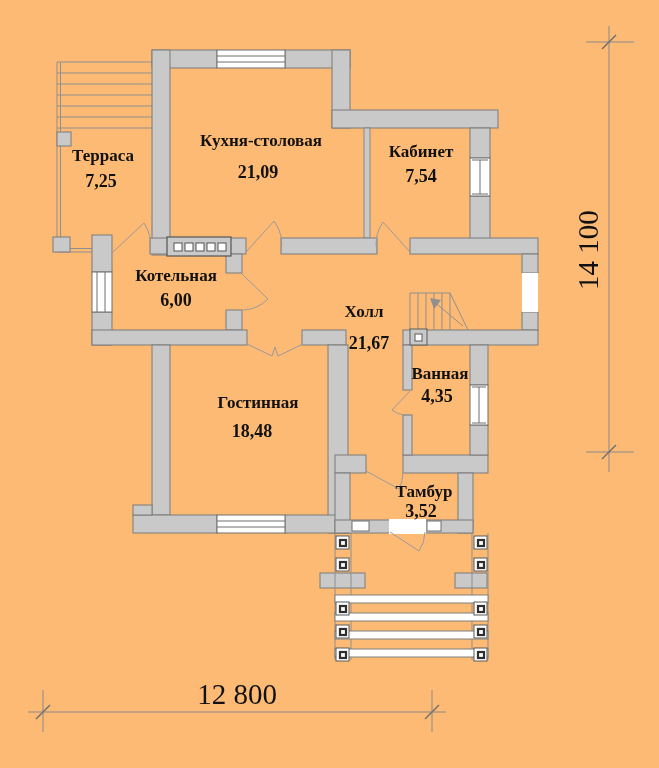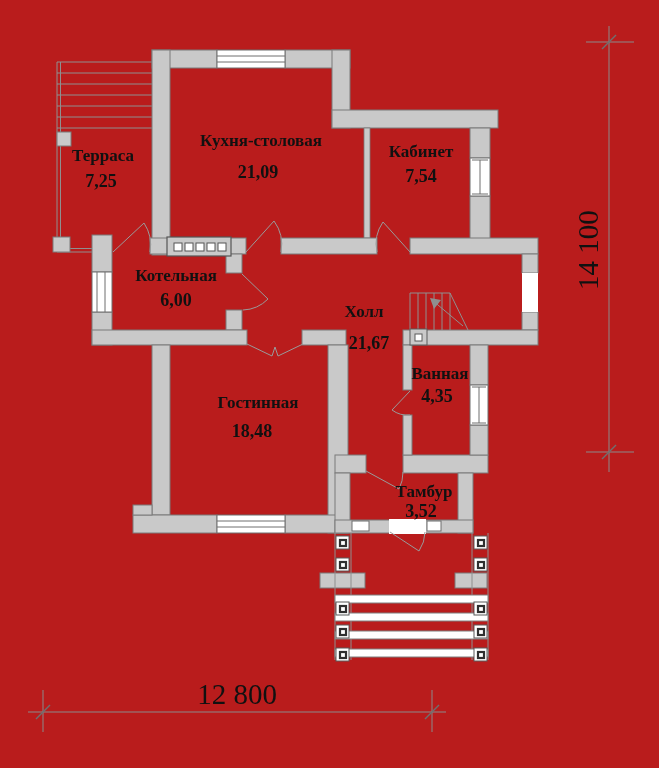--- a/index.html
+++ b/index.html
@@ -1,16 +1,16 @@
 <!DOCTYPE html>
 <html style="--wall-fill: #c9c9c9; --wall-stroke: #7b7b7b; --text-color: #111111;"><head>
 <meta charset="utf-8">
 <style>
   html,body{margin:0;padding:0;background:#ffffff;}
-  .plan-wrap{width:659px;height:768px;background:#b91c1c;position:relative;overflow:hidden;}
+  .plan-wrap{width:659px;height:768px;background:#fdba74;position:relative;overflow:hidden;}
   svg{display:block;font-family:"Liberation Serif","DejaVu Serif",serif;}
   .w{fill:var(--wall-fill,#c9c9c9);stroke:var(--wall-stroke,#7b7b7b);stroke-width:1;}
   .thinw{fill:var(--wall-fill,#c9c9c9);stroke:var(--wall-stroke,#7b7b7b);stroke-width:0.8;}
   .win{fill:#ffffff;stroke:#6e6e6e;stroke-width:1;}
   .winln{stroke:#6e6e6e;stroke-width:1;fill:none;}
   .ln{stroke:#8f8f8f;stroke-width:1;fill:none;}
   .door{stroke:#9a9a9a;stroke-width:1;fill:none;}
   .post{fill:#ffffff;stroke:#5a5a5a;stroke-width:1;}
   .postin{fill:#ffffff;stroke:#2f2f2f;stroke-width:2.2;}
   .step{fill:#ffffff;stroke:#7e7e7e;stroke-width:1;}

